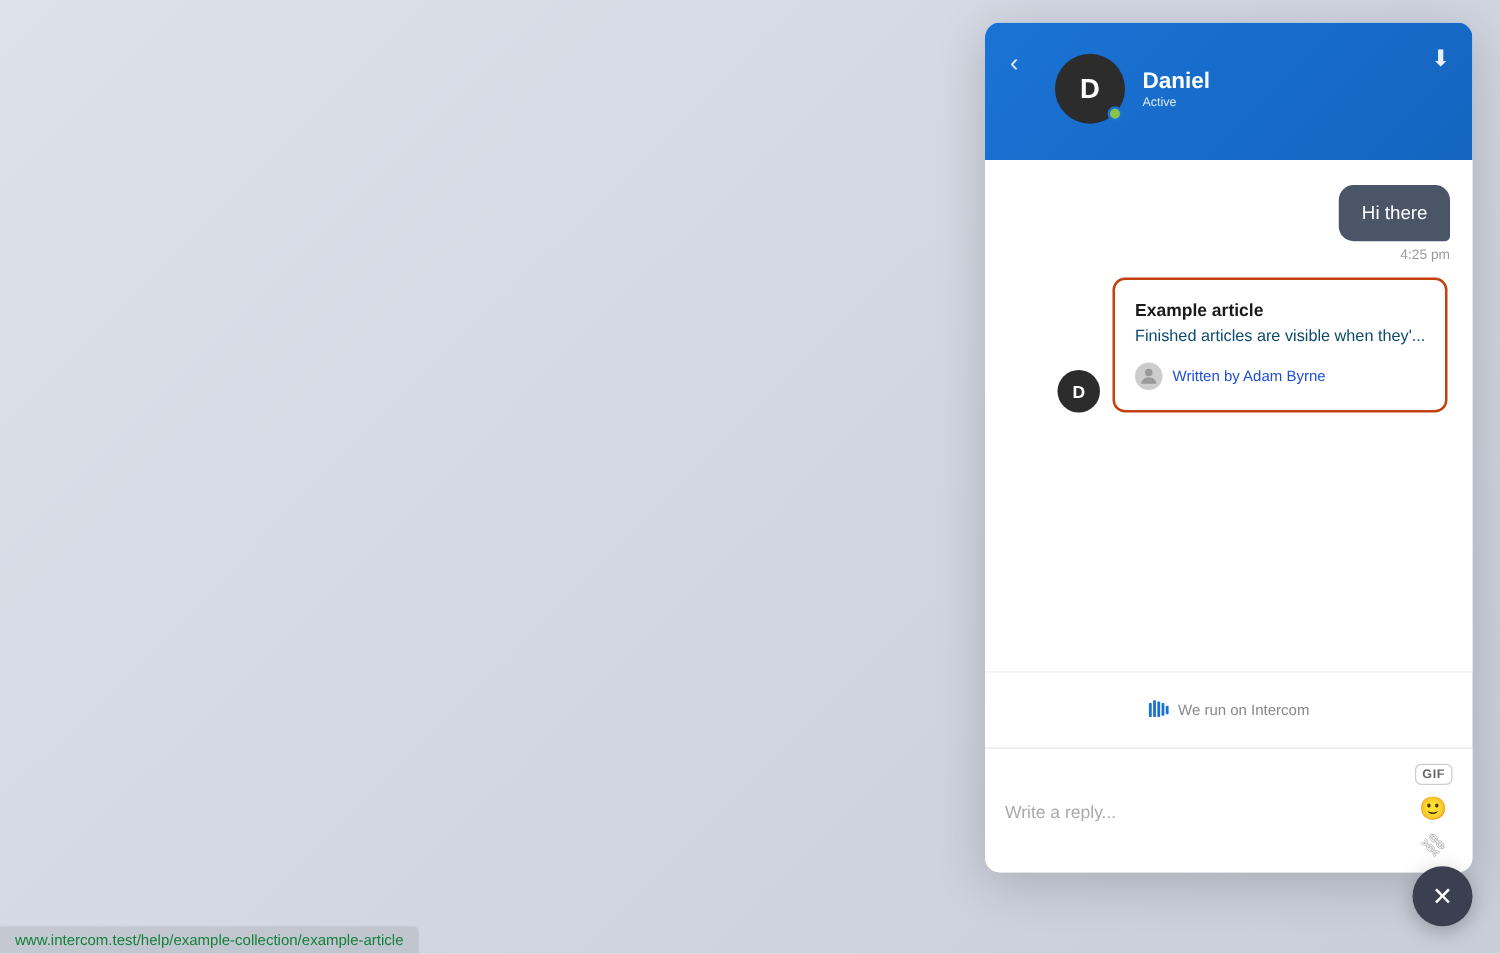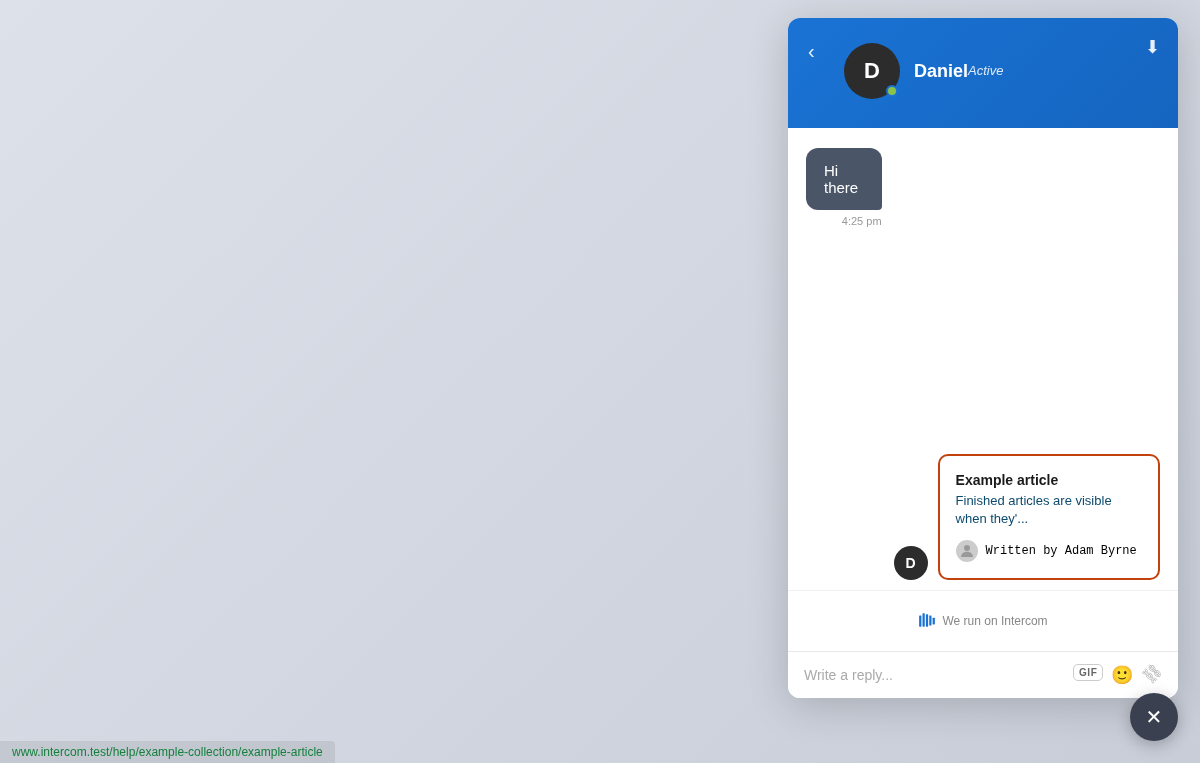--- a/index.html
+++ b/index.html
@@ -92,44 +92,45 @@
       right: 2px;
       width: 12px;
       height: 12px;
       border-radius: 50%;
       background: #8bc34a;
       border: 2px solid #1a73d4;
     }
 
     .header-info {
       display: flex;
-      flex-direction: row;
+      flex-direction: column;
     }
 
     .header-name {
       color: #fff;
       font-size: 18px;
       font-weight: 600;
     }
 
     .header-status {
       color: rgba(255,255,255,0.85);
-      font-size: 13px;
+      font-size: 10px;
       margin-top: 2px;
-      font-style: italic;
     }
 
     
     .messages-area {
       flex: 1;
       overflow-y: auto;
       padding: 20px 18px 10px;
       display: flex;
+      flex-direction: column;
       gap: 12px;
       background: #fff;
+      margin-left: 40px;
     }
 
     
     .message-sent {
       display: flex;
       flex-direction: column;
       align-items: flex-end;
     }
 
     .bubble-sent {
@@ -209,22 +210,21 @@
       overflow: hidden;
     }
 
     .author-avatar svg {
       width: 18px;
       height: 18px;
     }
 
     .author-name {
       font-size: 12px;
-      color: #000000;
-      font-family: Liberation Mono, monospace;
+      color: #1d4ed8;
     }
 
     
     .powered-by {
       display: flex;
       align-items: center;
       justify-content: center;
       gap: 6px;
       padding: 21px;
       border-top: 1px solid #f0f0f0;
@@ -257,22 +257,23 @@
       color: #701a75;
       background: transparent;
     }
 
     .reply-input::placeholder {
       color: #aaa;
     }
 
     .reply-actions {
       display: flex;
-      align-items: flex-start;
+      align-items: center;
       gap: 8px;
+      flex-direction: column;
     }
 
     .gif-btn {
       border: 1.5px solid #ccc;
       border-radius: 5px;
       padding: 2px 5px;
       font-size: 10px;
       font-weight: 700;
       color: #666;
       cursor: pointer;

